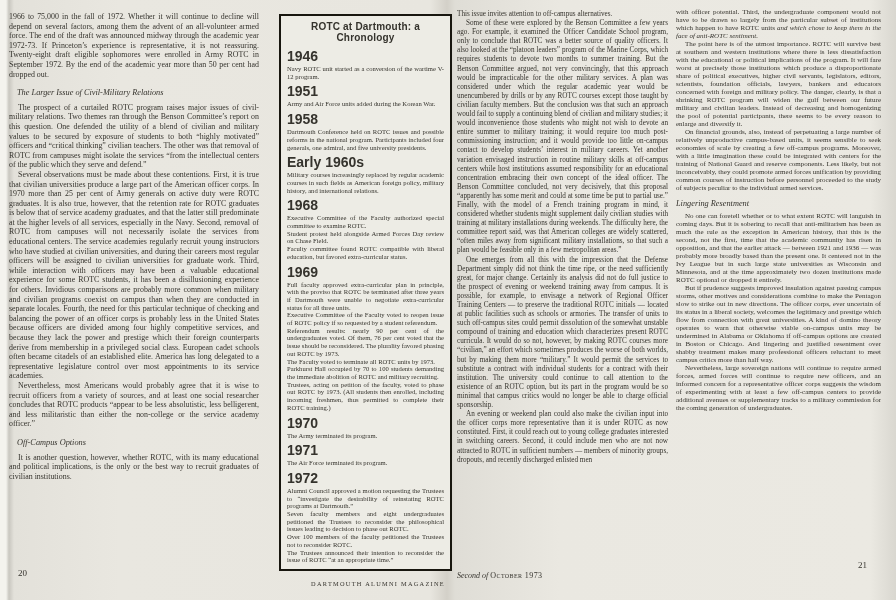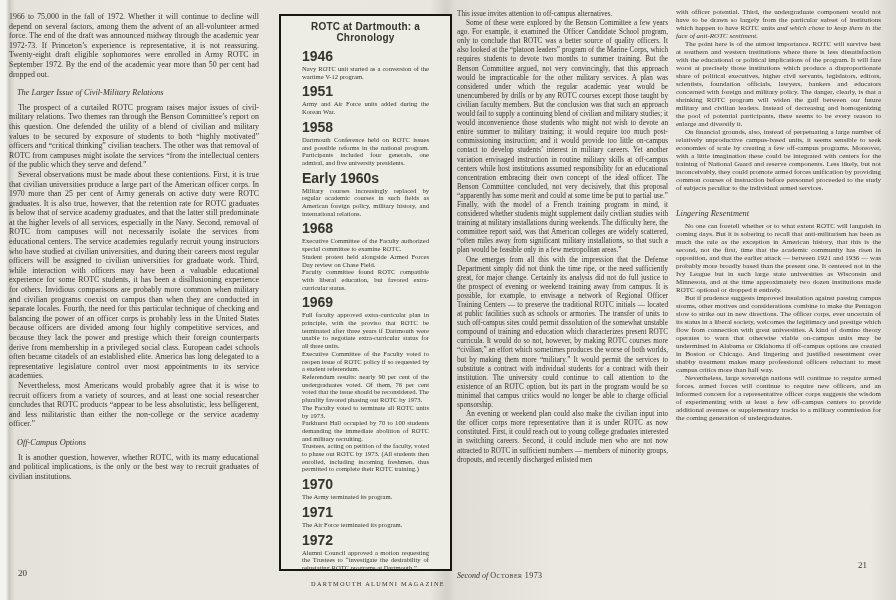--- a/index.html
+++ b/index.html
@@ -12,27 +12,27 @@
         #e9e7e0 120px, #e8e6df 430px, #d3d0c8 447px, #dfddd6 455px,
         #eae8e1 560px, #ebe9e2 870px, #d9d7d0 896px);
   }
   .col { position:absolute; overflow:hidden; text-align:justify; }
   .col-left  { left:9px;  top:12px; width:250px; height:548px; font-size:7.9px; line-height:9.6px; }
   .col-r1    { left:457px; top:10px; width:211px; height:556px; font-size:7.2px; line-height:9.1px; }
   .col-r2    { left:676px; top:8px;  width:205px; height:560px; font-size:7.0px; line-height:8px; }
   .body { margin:0; text-indent:9px; }
   .body.noindent { text-indent:0; }
   .subhead { font-style:italic; font-weight:normal; font-size:8.3px; margin:9px 8px 5px; text-align:left; }
-  .col-r2 .subhead { margin:18px 0 4px; }
+  .col-r2 .subhead { margin:8px 0 4px; }
   em.inline-it { font-style:italic; }
 
   .chrono-box {
     position:absolute; left:279px; top:14px; width:173px; height:557px;
     box-sizing:border-box; background:#edece5; border:2.5px solid #18160f;
-    padding:4px 21px 3px; overflow:hidden;
+    padding:4px 6px 3px; overflow:hidden;
   }
   .chrono-title {
     font-family:"Liberation Sans", sans-serif; font-weight:bold;
     font-size:10px; text-align:center; margin:1px 0 5px; letter-spacing:.2px;
   }
   .chrono-year {
     font-family:"Liberation Sans", sans-serif; font-weight:bold;
     font-size:14px; margin:3px 0 1px; text-align:left;
   }
   .chrono-item { margin:0; font-size:6.6px; line-height:7.7px; text-align:justify; }

